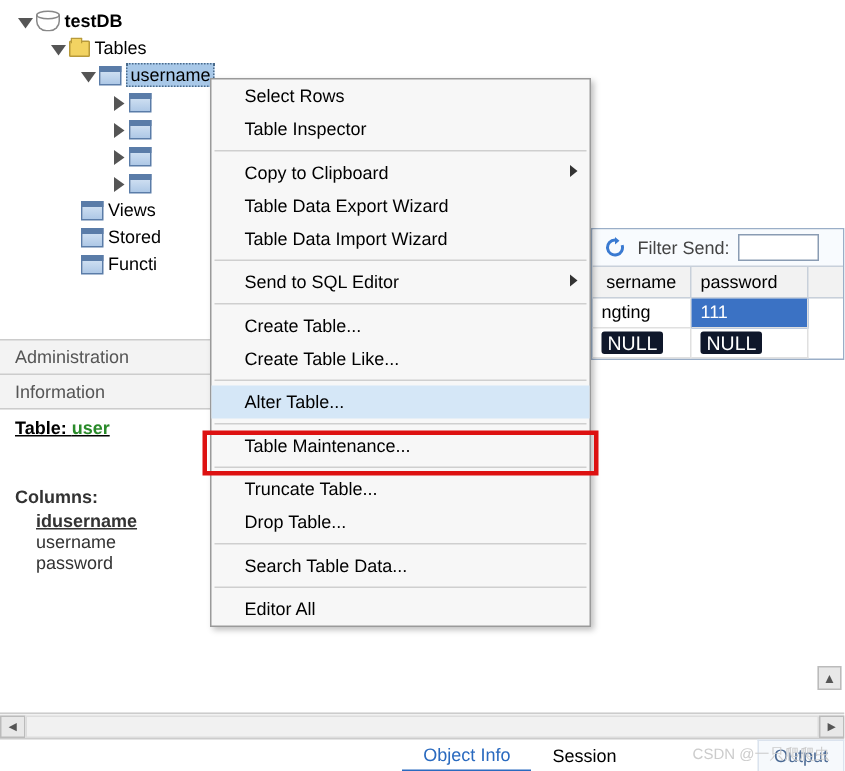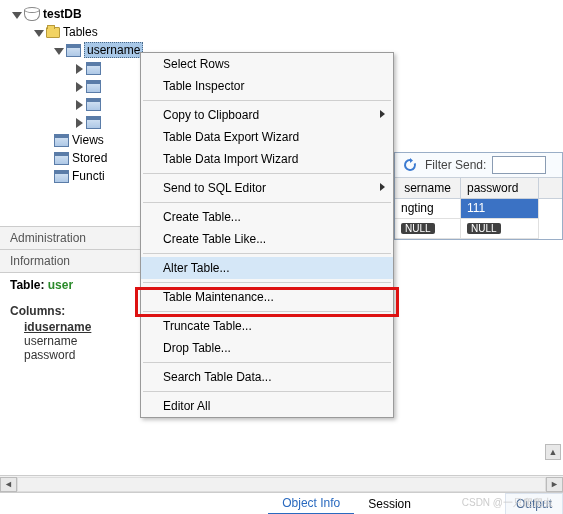--- a/index.html
+++ b/index.html
@@ -16,21 +16,21 @@
 .folder-icon::before { content: ""; position: absolute; top: -3px; left: 0; width: 6px; height: 3px; background: #f2d362; border: 1px solid #b89a3a; border-bottom: none; border-radius: 1px 1px 0 0; }
 .tbl-icon { width: 15px; height: 13px; position: relative; border: 1px solid #5a7ca8; background: linear-gradient(#d8e6f5,#aec8e6); }
 .tbl-icon::before { content: ""; position: absolute; top: -1px; left: -1px; right: -1px; height: 4px; background: #5a7ca8; }
 .highlighted { background: #a8c8e8; border: 1px dotted #4a6a8a; padding: 0 2px; }
 .tree span.label { white-space: nowrap; }
 .bold { font-weight: bold; }
 .tabs { position: absolute; top: 226px; left: 0; width: 258px; border-top: 1px solid #ccc; background: #f3f3f3; }
 .tab-row { display: flex; border-bottom: 1px solid #ccc; }
 .tab { padding: 4px 10px; color: #555; cursor: default; }
 .info-panel { position: absolute; top: 278px; left: 10px; width: 240px; color: #333; }
-.info-panel .t { font-weight: bold; margin-bottom: 12px; color: #000; }
+.info-panel .t { font-weight: bold; margin-bottom: 32px; color: #000; text-decoration: underline; }
 .info-panel .green { color: #2a8a2a; font-weight: bold; }
 .info-panel .c { font-weight: bold; margin-bottom: 2px; }
 .info-panel .u { text-decoration: underline; font-weight: bold; margin-left: 14px; }
 .info-panel .p { margin-left: 14px; }
 .ctx-menu { position: absolute; top: 52px; left: 140px; width: 254px; background: #f7f7f7; border: 1px solid #9a9a9a; box-shadow: 2px 2px 4px rgba(0,0,0,0.25); font-family: "Courier New", monospace; font-size: 13px; z-index: 50; }
 .ctx-item { padding: 4px 10px 4px 22px; position: relative; cursor: default; }
 .ctx-item.hov { background: #d5e7f7; }
 .ctx-sep { height: 1px; background: #cfcfcf; margin: 3px 2px; }
 .sub-arrow { position: absolute; right: 8px; top: 6px; border-top: 4px solid transparent; border-bottom: 4px solid transparent; border-left: 5px solid #333; }
 .red-box { position: absolute; top: 287px; left: 135px; width: 264px; height: 30px; border: 3px solid #d11; z-index: 60; pointer-events: none; }
@@ -40,21 +40,21 @@
 .blue-icon svg { width: 18px; height: 18px; }
 .filter-label { color: #444; }
 .filter-input { border: 1px solid #8a9cb3; height: 18px; width: 54px; padding: 0 2px; }
 .grid-head { display: flex; background: #f2f2f2; border-bottom: 1px solid #c8d0da; }
 .grid-head div { padding: 3px 6px; border-right: 1px solid #c8d0da; }
 .gh1 { width: 66px; text-align: center; } .gh2 { width: 78px; }
 .grid-row { display: flex; align-items: center; }
 .grid-row div { padding: 2px 6px; border-right: 1px solid #e0e0e0; border-bottom: 1px solid #e0e0e0; height: 20px; }
 .gc1 { width: 66px; } .gc2 { width: 78px; }
 .selcell { background: #3b72c4; color: #fff; }
-.nullbadge { display: inline-block; background: #404040; color: #fff; font-size: 10px; padding: 0 4px; border-radius: 2px; }
+.nullbadge { display: inline-block; background: #0f172a; color: #fff; font-size: 13px; padding: 0 4px; border-radius: 2px; }
 .scroll-up-btn { position: absolute; right: 2px; top: 444px; width: 16px; height: 16px; background: #e8e8e8; border: 1px solid #bbb; display: flex; align-items: center; justify-content: center; font-size: 9px; color: #555; }
 .bottom-sb { position: absolute; bottom: 22px; left: 0; right: 0; height: 17px; background: #f1f1f1; border-top: 1px solid #ccc; display: flex; align-items: center; }
 .sb-btn { width: 17px; height: 15px; background: #e8e8e8; border: 1px solid #bbb; display: flex; align-items: center; justify-content: center; font-size: 9px; color: #555; }
 .sb-track { height: 15px; background: #f1f1f1; border: 1px solid #ddd; }
 .bottom-tabs { position: absolute; bottom: 0; left: 0; right: 0; height: 22px; background: #fff; display: flex; align-items: center; border-top: 1px solid #ccc; justify-content: flex-end; }
 .btab { padding: 3px 14px; }
 .btab.active { color: #2a6abf; border-bottom: 2px solid #2a6abf; }
 .out-label { margin-left: 80px; color: #4b6a94; background: #f6f9fc; padding: 3px 10px; border: 1px solid #dbe3ee; border-bottom: none; }
 .watermark { position: absolute; bottom: 4px; right: 10px; color: #ccc; font-family: "Microsoft YaHei", sans-serif; font-size: 10px; z-index: 100; }
 </style>

